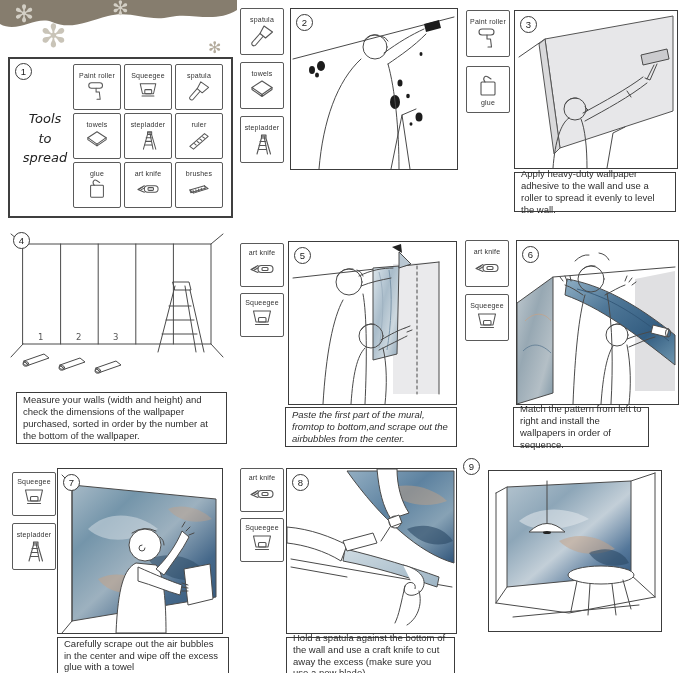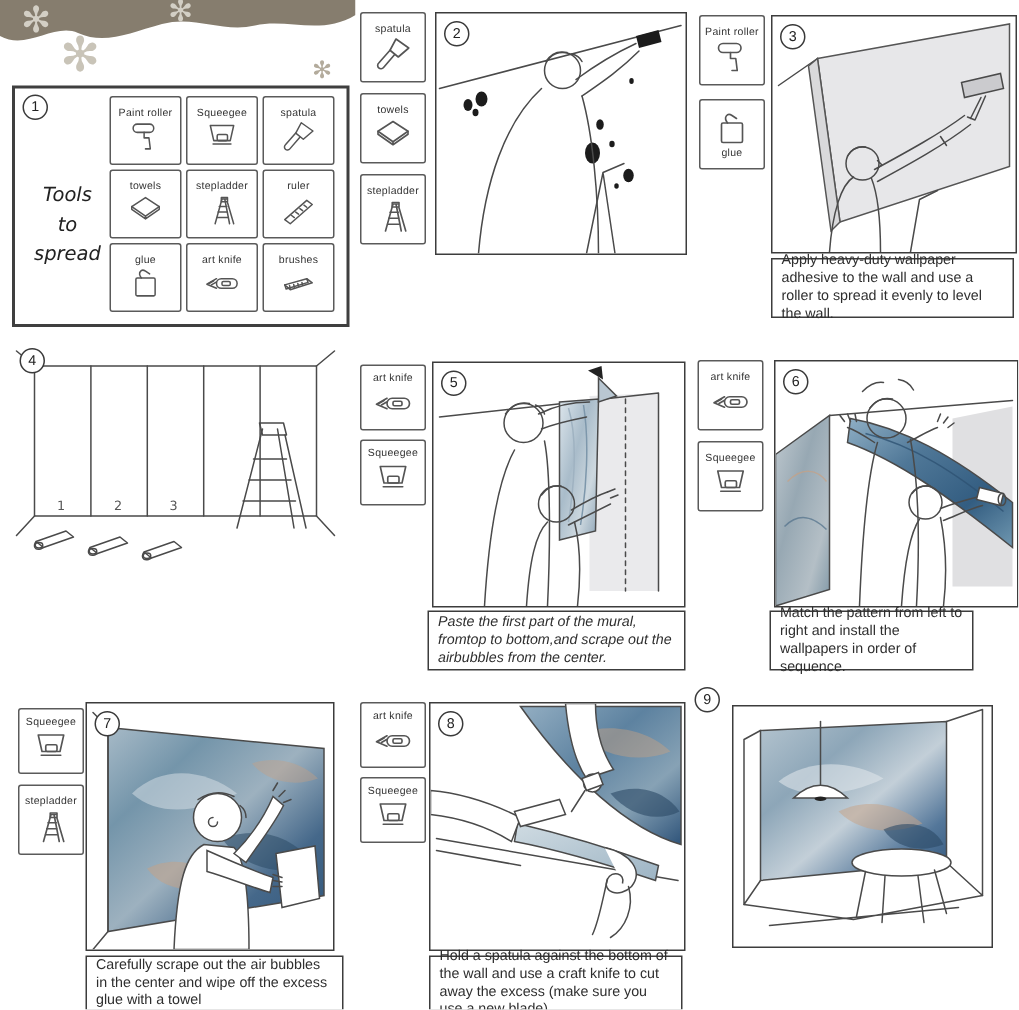--- a/index.html
+++ b/index.html
@@ -26,21 +26,21 @@
     display:flex;flex-direction:column;align-items:center;justify-content:center;gap:1px;box-sizing:border-box;}
   .tool-box.h44{height:44px;}
   .tlabel{font-size:7px;letter-spacing:.2px;color:#333;white-space:nowrap;}
   .tool-box svg,.cell svg{display:block;}
   .flip{flex-direction:column-reverse;}
   .step{position:absolute;}
   
   #p1{position:absolute;left:8px;top:57px;width:221px;height:157px;border:2px solid #3f3f3f;background:#fff;}
   #p1 .num{left:5px;top:4px;}
   .intro{position:absolute;left:6px;top:50px;width:58px;text-align:center;
-    font-style:italic;font-size:13px;line-height:1.5;color:#222;font-family:"DejaVu Sans",sans-serif;margin-top:12px;}
+    font-style:italic;font-size:13px;line-height:1.5;color:#222;font-family:"DejaVu Sans",sans-serif;}
   .toolgrid{position:absolute;left:63px;top:5px;display:grid;grid-template-columns:repeat(3,48px);
     grid-auto-rows:46px;gap:3px;}
   .cell{border:1px solid #5a5a5a;border-radius:2px;display:flex;flex-direction:column;
     align-items:center;justify-content:center;gap:1px;box-sizing:border-box;background:#fff;}
   
   .ill{width:100%;height:100%;display:block;}
   .ln{stroke:#4a4a4a;fill:none;stroke-width:1;stroke-linecap:round;stroke-linejoin:round;}
   .ic{stroke:#555;fill:none;stroke-width:1.1;stroke-linecap:round;stroke-linejoin:round;}
   .svgnum{font:8.5px "DejaVu Sans",sans-serif;fill:#555;}
   
@@ -327,20 +327,23 @@
             <ellipse cx="93" cy="140.5" rx="2.5" ry="1.8"></ellipse>
         </g>
         <g class="ln">
           <path d="M153 122 L170 56 M191 122 L180 56"></path>
           <polygon points="168,52 184,52 186,60 170,60"></polygon>
           <path d="M164 76 L186 76 M161 90 L189 90 M157 104 L192 104"></path>
           <path d="M185 60 L199 122"></path>
         </g>
       </svg>
     </div>
+    <div class="cap-box">
+        <span>Measure your walls (width and height) and check the dimensions of the wallpaper purchased, sorted in order by the number at the bottom of the wallpaper.</span>
+      </div>
   </div>
 
   <div class="step" id="s5">
     <div class="tools-col">
       <div class="tool-box h44">
           <span class="tlabel">art knife</span>
           <svg width="26" height="24">
             <use href="#i-art-knife"></use>
           </svg>
         </div>

